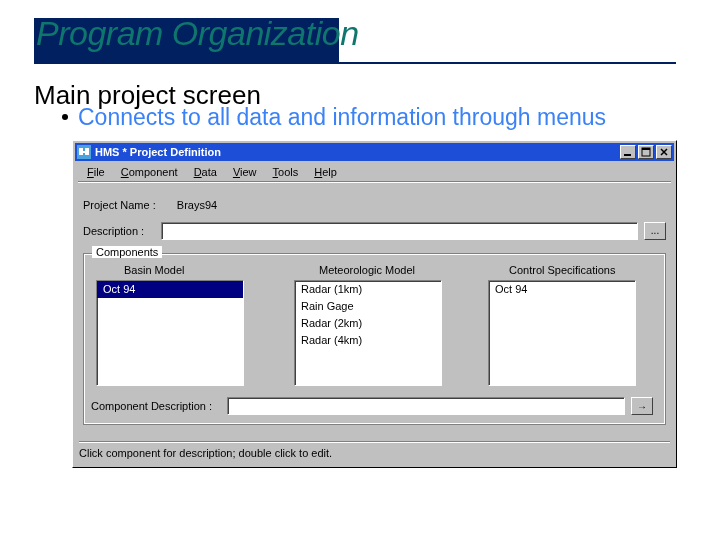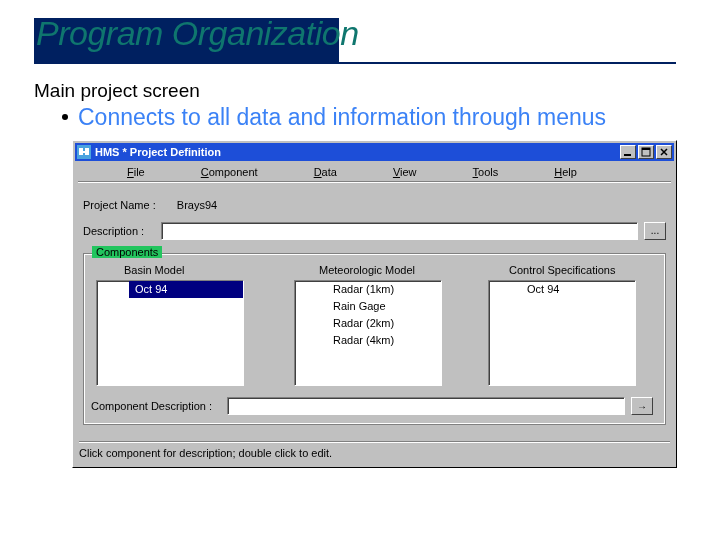--- a/index.html
+++ b/index.html
@@ -34,21 +34,21 @@
     left: 34px;
     top: 62px;
     width: 642px;
     height: 2px;
     background: #002060;
   }
   .heading {
     position: absolute;
     left: 34px;
     top: 80px;
-    font-size: 19px;
+    font-size: 26px;
     color: #000;
   }
   .bullet {
     position: absolute;
     left: 62px;
     top: 114px;
     width: 6px;
     height: 6px;
     border-radius: 50%;
     background: #000;
@@ -125,21 +125,20 @@
     height: 18px;
     background: #c0c0c0;
     display: flex;
     align-items: center;
     padding-left: 4px;
     gap: 0;
   }
   .menuitem {
     padding: 1px 8px;
     font-size: 11px;
-    margin-left: 40px;
   }
   .menuitem .u { text-decoration: underline; }
   .menurule {
     position: absolute;
     left: 5px; right: 5px; top: 40px;
     height: 0;
     border-top: 1px solid #808080;
     border-bottom: 1px solid #fff;
   }
 
@@ -179,21 +178,21 @@
 
   .groupbox {
     position: absolute;
     left: 4px; right: 4px; top: 66px; height: 172px;
     border: 1px solid #808080;
     box-shadow: 1px 1px 0 #fff inset, -1px -1px 0 #fff inset;
   }
   .groupbox .legend {
     position: absolute;
     top: -8px; left: 8px;
-    background: #22c55e;
+    background: #ffffff;
     padding: 0 4px;
     font-size: 11px;
   }
 
   .colhdr {
     position: absolute;
     top: 10px;
     font-size: 11px;
   }
   .colhdr.c1 { left: 40px; }
@@ -211,21 +210,20 @@
     box-shadow: inset 1px 1px 0 #404040;
     overflow: hidden;
   }
   .listbox.c1 { left: 12px; width: 148px; }
   .listbox.c2 { left: 210px; width: 148px; }
   .listbox.c3 { left: 404px; width: 148px; }
   .li-item {
     padding: 1px 6px;
     font-size: 11px;
     line-height: 15px;
-    margin-left: 32px;
   }
   .li-item.sel {
     background: #000080;
     color: #fff;
   }
 
   .row3 {
     position: absolute;
     left: 7px; right: 12px; top: 142px; height: 20px;
     display: flex; align-items: center;

